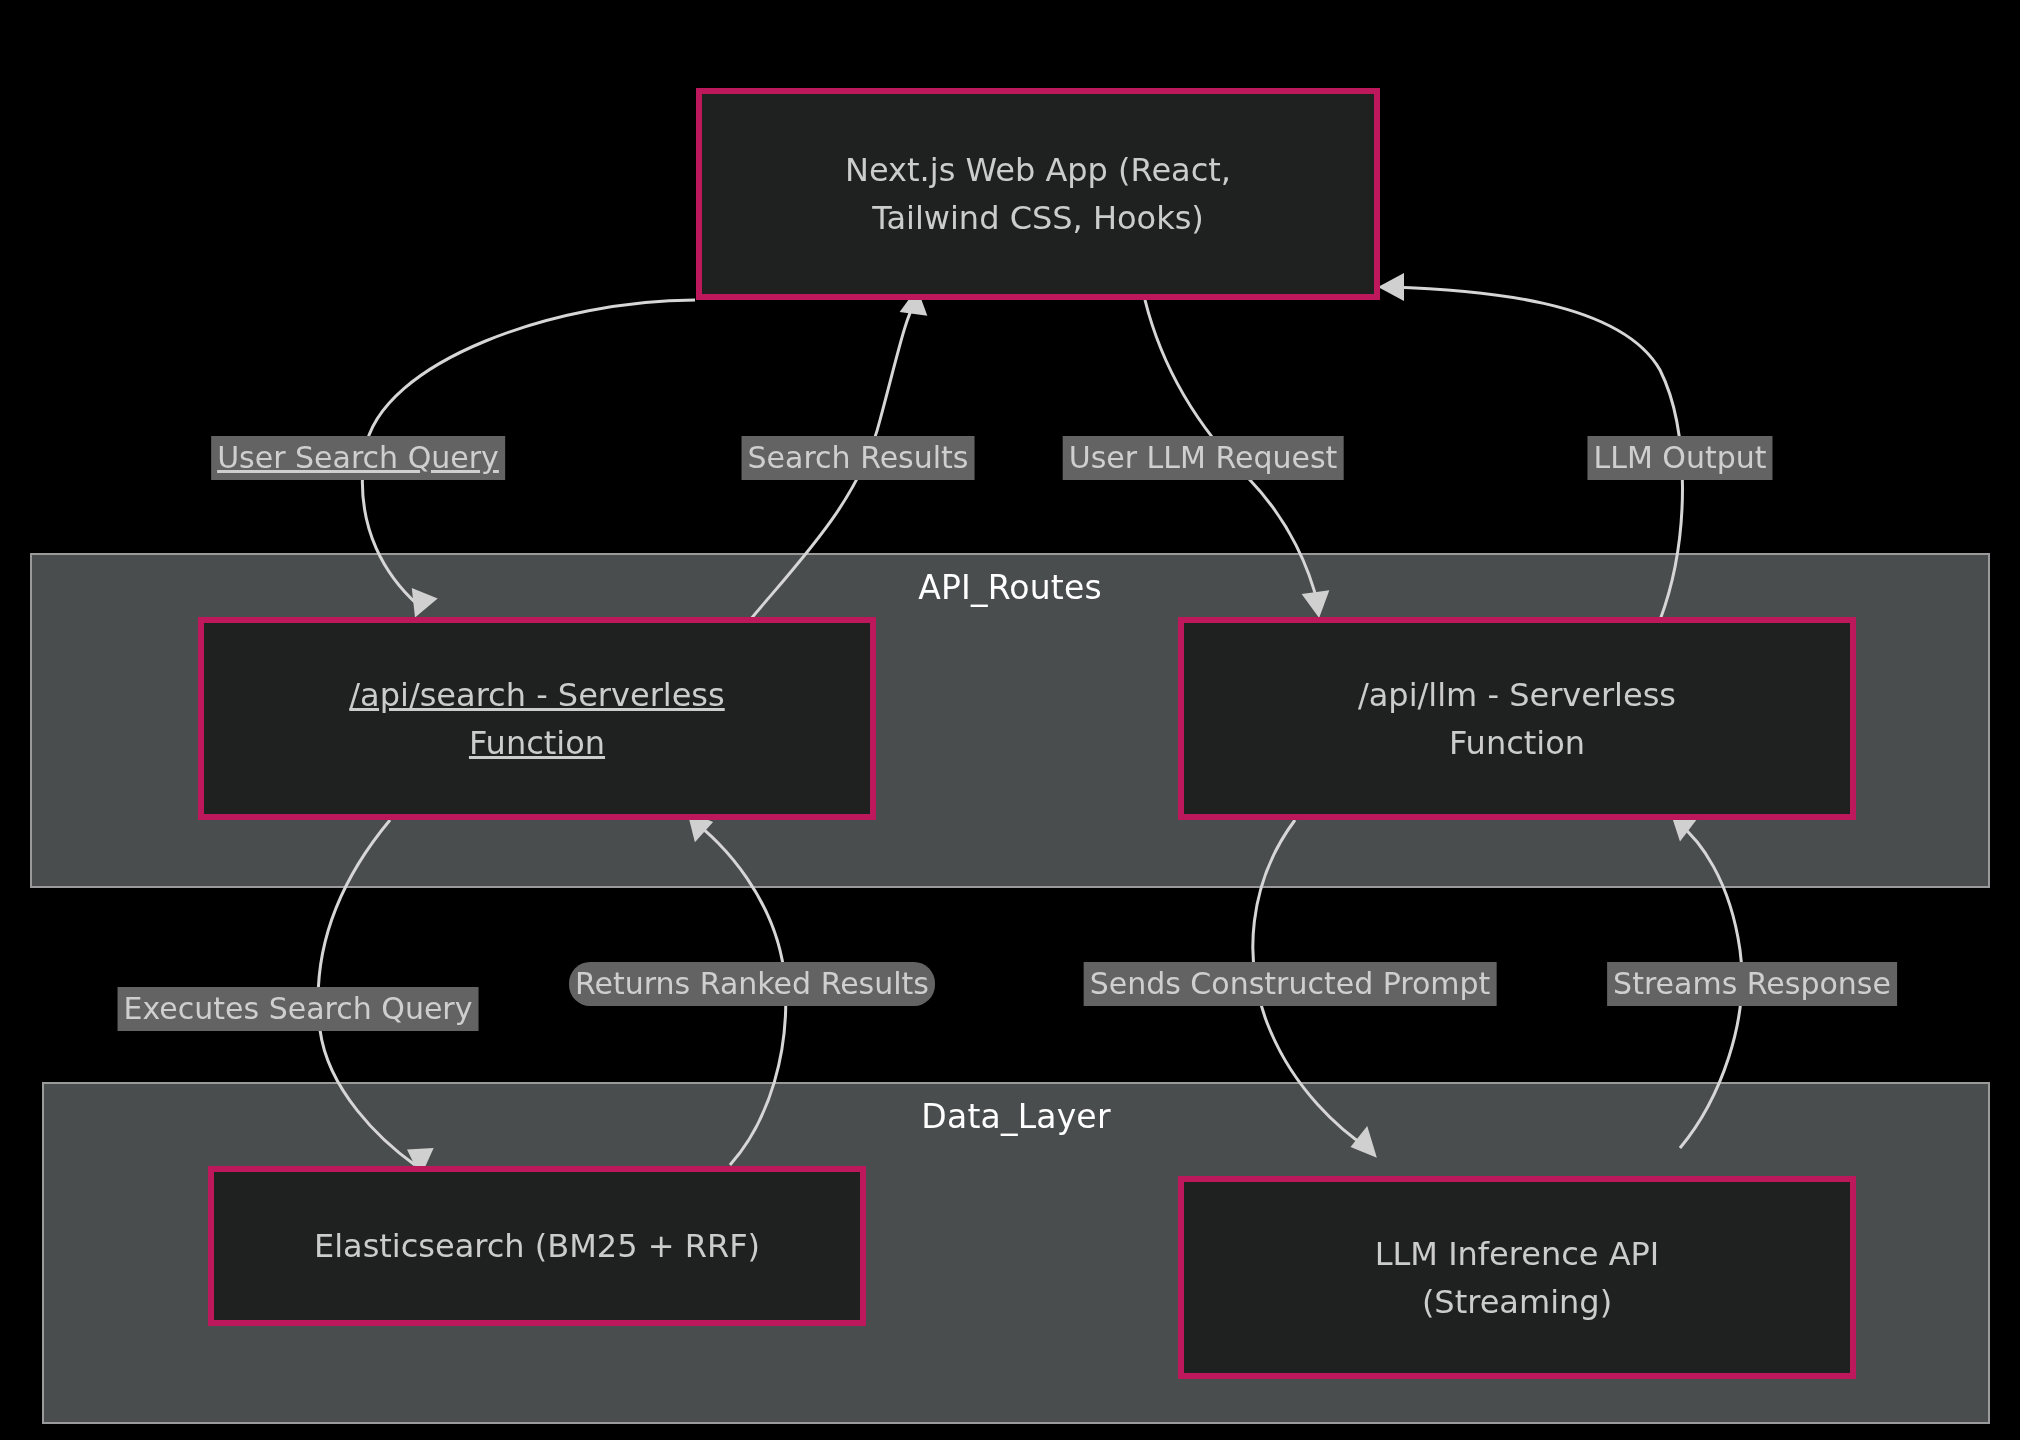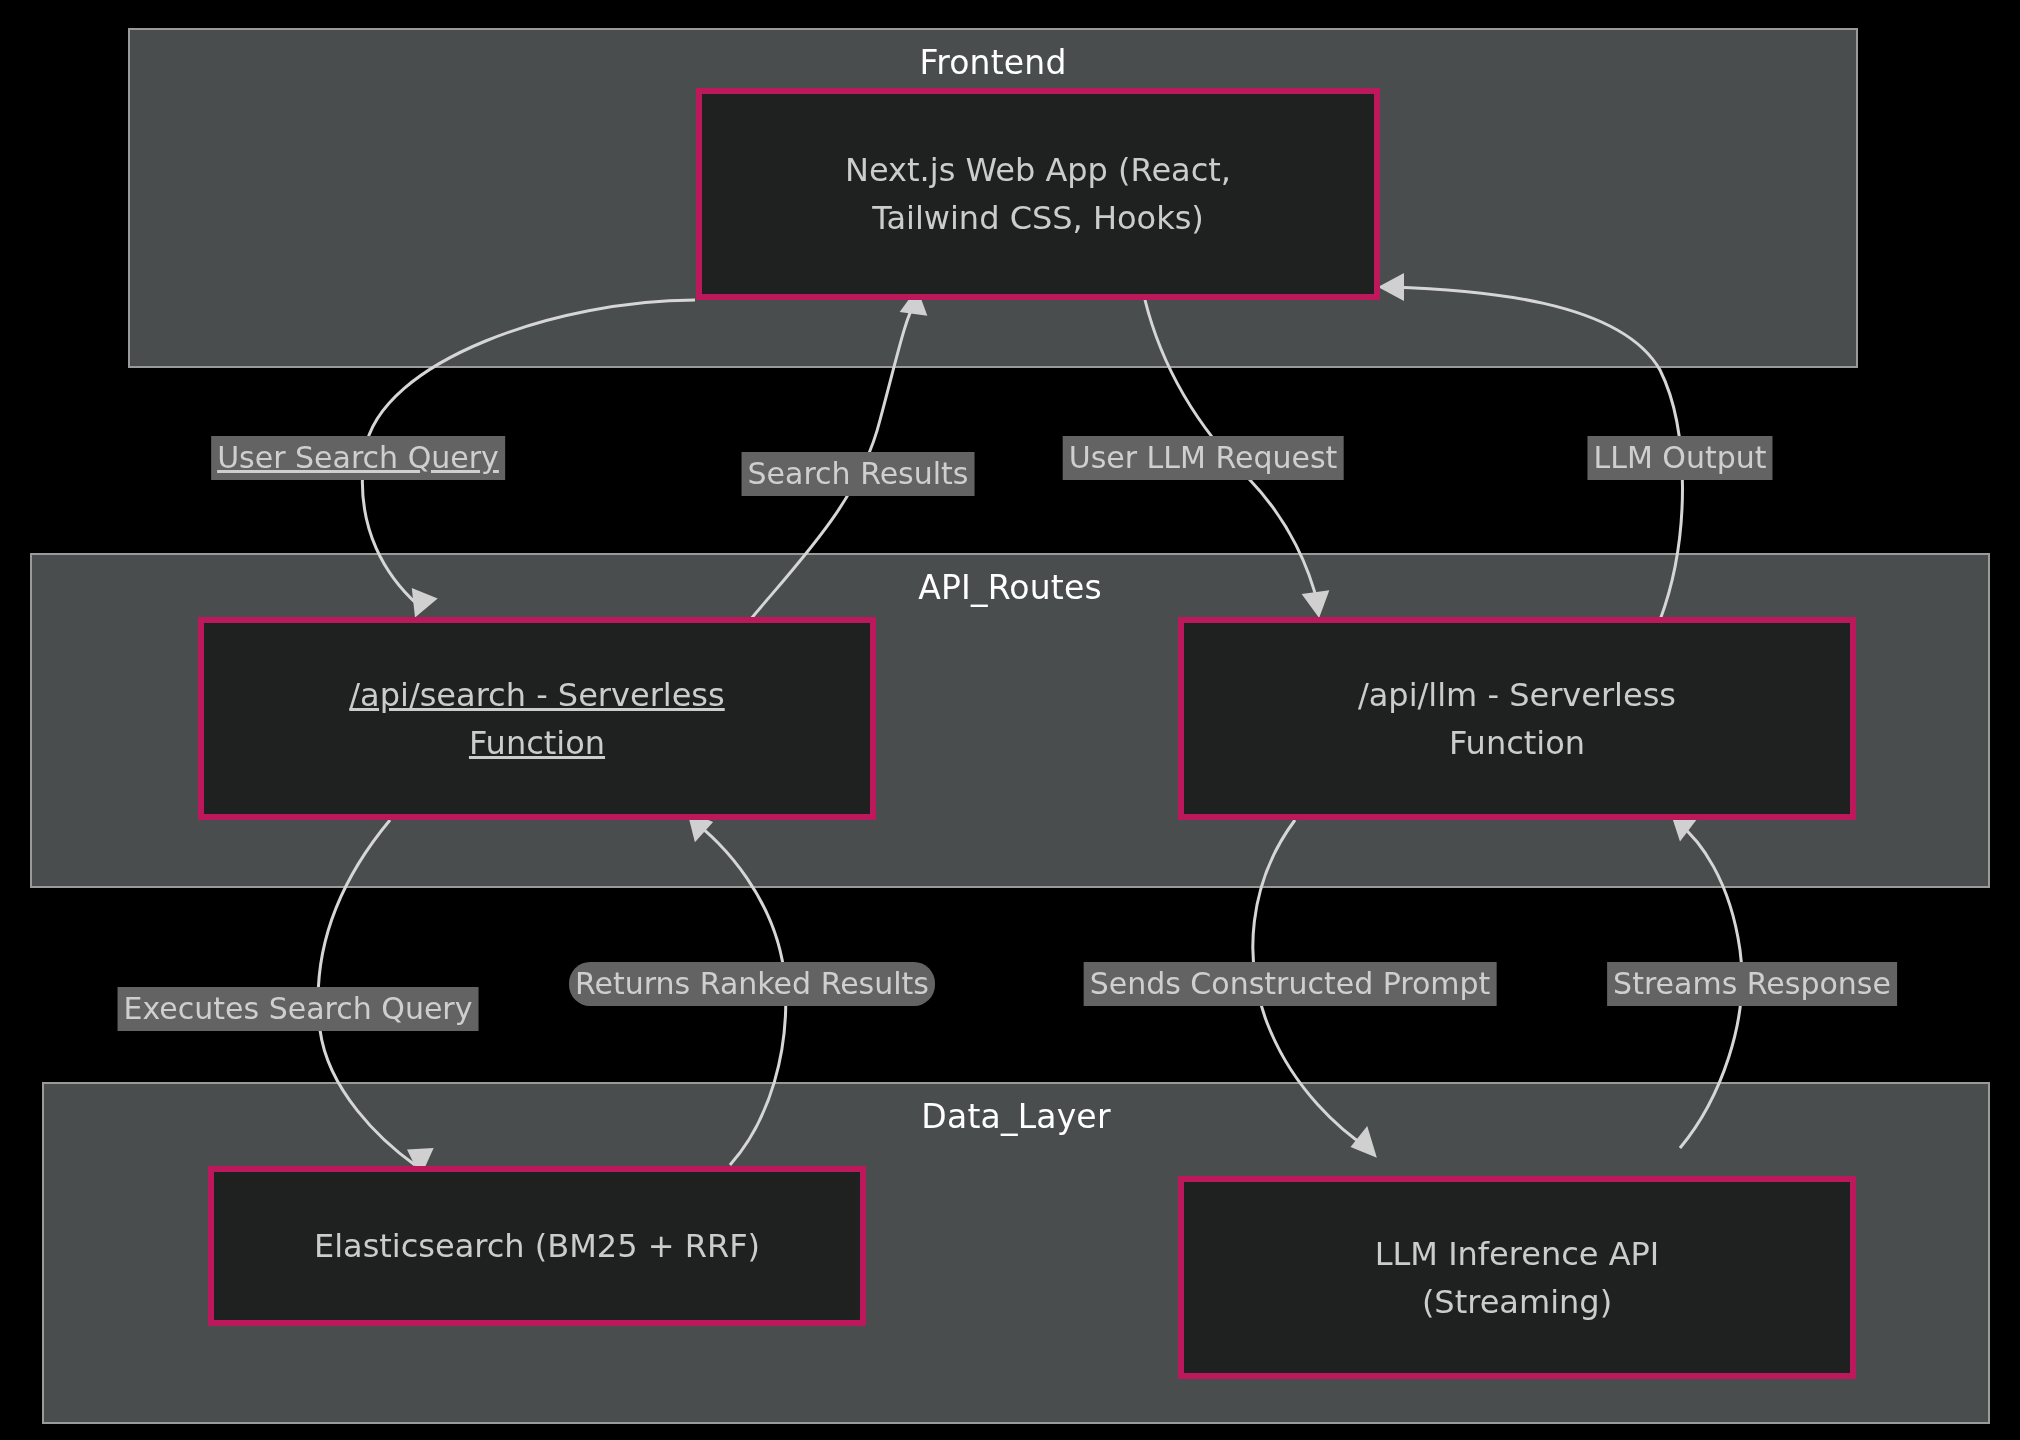--- a/index.html
+++ b/index.html
@@ -81,23 +81,20 @@
   #edges polygon {
     fill: #d0d0d0;
     stroke: none;
   }
 </style>
 </head>
 <body>
 
 <div id="stage">
 
-  <div class="subgraph" style="left:128px; top:28px; width:1730px; height:340px;">
-    <div class="subgraph-title">Frontend</div>
-  </div>
 
   <div class="subgraph" style="left:30px; top:553px; width:1960px; height:335px;">
     <div class="subgraph-title">API_Routes</div>
   </div>
 
   <div class="subgraph" style="left:42px; top:1082px; width:1948px; height:342px;">
     <div class="subgraph-title">Data_Layer</div>
   </div>
 
   <svg id="edges" viewBox="0 0 2020 1440">
@@ -152,21 +149,21 @@
   <div class="node" style="left:1178px; top:617px; width:678px; height:203px;">/api/llm - Serverless
 Function</div>
 
   <div class="node" style="left:208px; top:1166px; width:658px; height:160px;">Elasticsearch (BM25 + RRF)</div>
 
   <div class="node" style="left:1178px; top:1176px; width:678px; height:203px;">LLM Inference API
 (Streaming)</div>
 
   <div class="edge-label" style="left:358px; top:458px;text-decoration:underline;">User Search Query</div>
 
-  <div class="edge-label" style="left:858px; top:458px;margin-top:16px;">Search Results</div>
+  <div class="edge-label" style="left:858px; top:458px;">Search Results</div>
 
   <div class="edge-label" style="left:1203px; top:458px;">User LLM Request</div>
 
   <div class="edge-label" style="left:1680px; top:458px;">LLM Output</div>
 
   <div class="edge-label" style="left:298px; top:984px;margin-top:25px;">Executes Search Query</div>
 
   <div class="edge-label" style="left:752px; top:984px;border-radius:21px;">Returns Ranked Results</div>
 
   <div class="edge-label" style="left:1290px; top:984px;">Sends Constructed Prompt</div>

